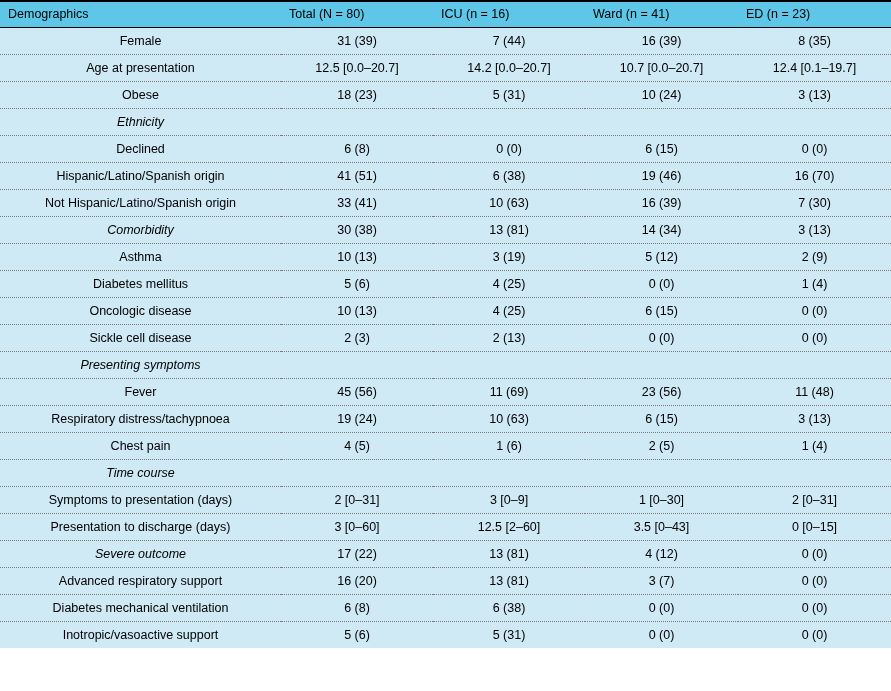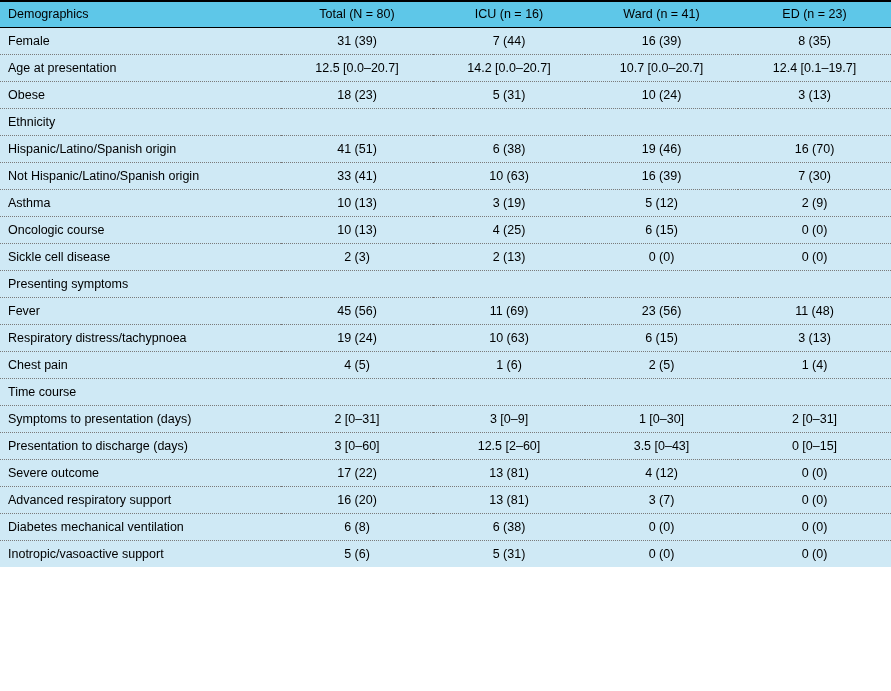--- a/index.html
+++ b/index.html
@@ -29,42 +29,43 @@
   col.c2 { width: 152px; }
   col.c3 { width: 153px; }
   col.c4 { width: 153px; }
 
   thead th {
     background: #5ec7e8;
     color: #000000;
     font-weight: normal;
     font-size: 12.5px;
     padding: 5px 8px 6px 8px;
-    text-align: center;
+    text-align: left;
     border-top: 2px solid #000000;
     border-bottom: 1px solid #000000;
     white-space: nowrap;
   }
   thead th.lead {
     text-align: left;
   }
   tbody td {
     font-size: 12.5px;
     color: #000000;
     padding: 6px 8px 6px 8px;
     text-align: center;
     border-bottom: 1px dotted #7a7a7a;
     background: #cfe9f5;
     white-space: nowrap;
     height: 14px;
   }
   tbody td.lead {
-    text-align: left;
+    text-align: center;
   }
   tbody tr.subhead td.lead {
+    font-style: italic;
   }
   tbody tr:last-child td {
     border-bottom: none;
   }
 </style>
 </head>
 <body>
 
 <div class="table-wrap">
   <table>
@@ -107,42 +108,63 @@
           <td>3 (13)</td>
         </tr>
         <tr class="subhead">
           <td class="lead">Ethnicity</td>
           <td></td>
           <td></td>
           <td></td>
           <td></td>
         </tr>
         <tr>
+          <td class="lead">Declined</td>
+          <td>6 (8)</td>
+          <td>0 (0)</td>
+          <td>6 (15)</td>
+          <td>0 (0)</td>
+        </tr>
+        <tr>
           <td class="lead">Hispanic/Latino/Spanish origin</td>
           <td>41 (51)</td>
           <td>6 (38)</td>
           <td>19 (46)</td>
           <td>16 (70)</td>
         </tr>
         <tr>
           <td class="lead">Not Hispanic/Latino/Spanish origin</td>
           <td>33 (41)</td>
           <td>10 (63)</td>
           <td>16 (39)</td>
           <td>7 (30)</td>
         </tr>
+        <tr class="subhead">
+          <td class="lead">Comorbidity</td>
+          <td>30 (38)</td>
+          <td>13 (81)</td>
+          <td>14 (34)</td>
+          <td>3 (13)</td>
+        </tr>
         <tr>
           <td class="lead">Asthma</td>
           <td>10 (13)</td>
           <td>3 (19)</td>
           <td>5 (12)</td>
           <td>2 (9)</td>
         </tr>
         <tr>
-          <td class="lead">Oncologic course</td>
+          <td class="lead">Diabetes mellitus</td>
+          <td>5 (6)</td>
+          <td>4 (25)</td>
+          <td>0 (0)</td>
+          <td>1 (4)</td>
+        </tr>
+        <tr>
+          <td class="lead">Oncologic disease</td>
           <td>10 (13)</td>
           <td>4 (25)</td>
           <td>6 (15)</td>
           <td>0 (0)</td>
         </tr>
         <tr>
           <td class="lead">Sickle cell disease</td>
           <td>2 (3)</td>
           <td>2 (13)</td>
           <td>0 (0)</td>

